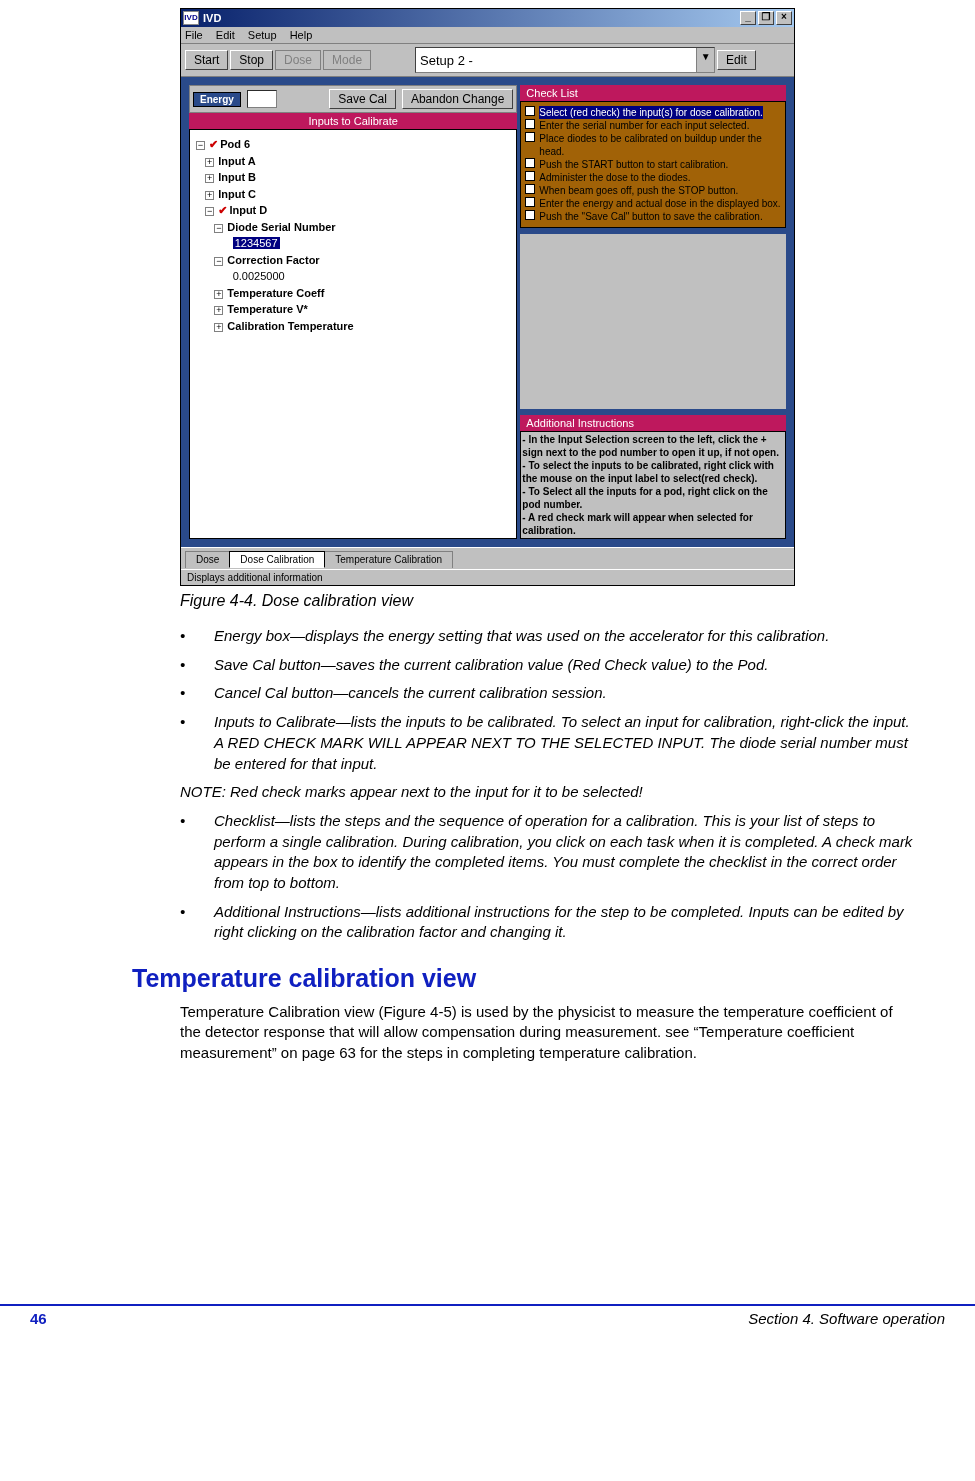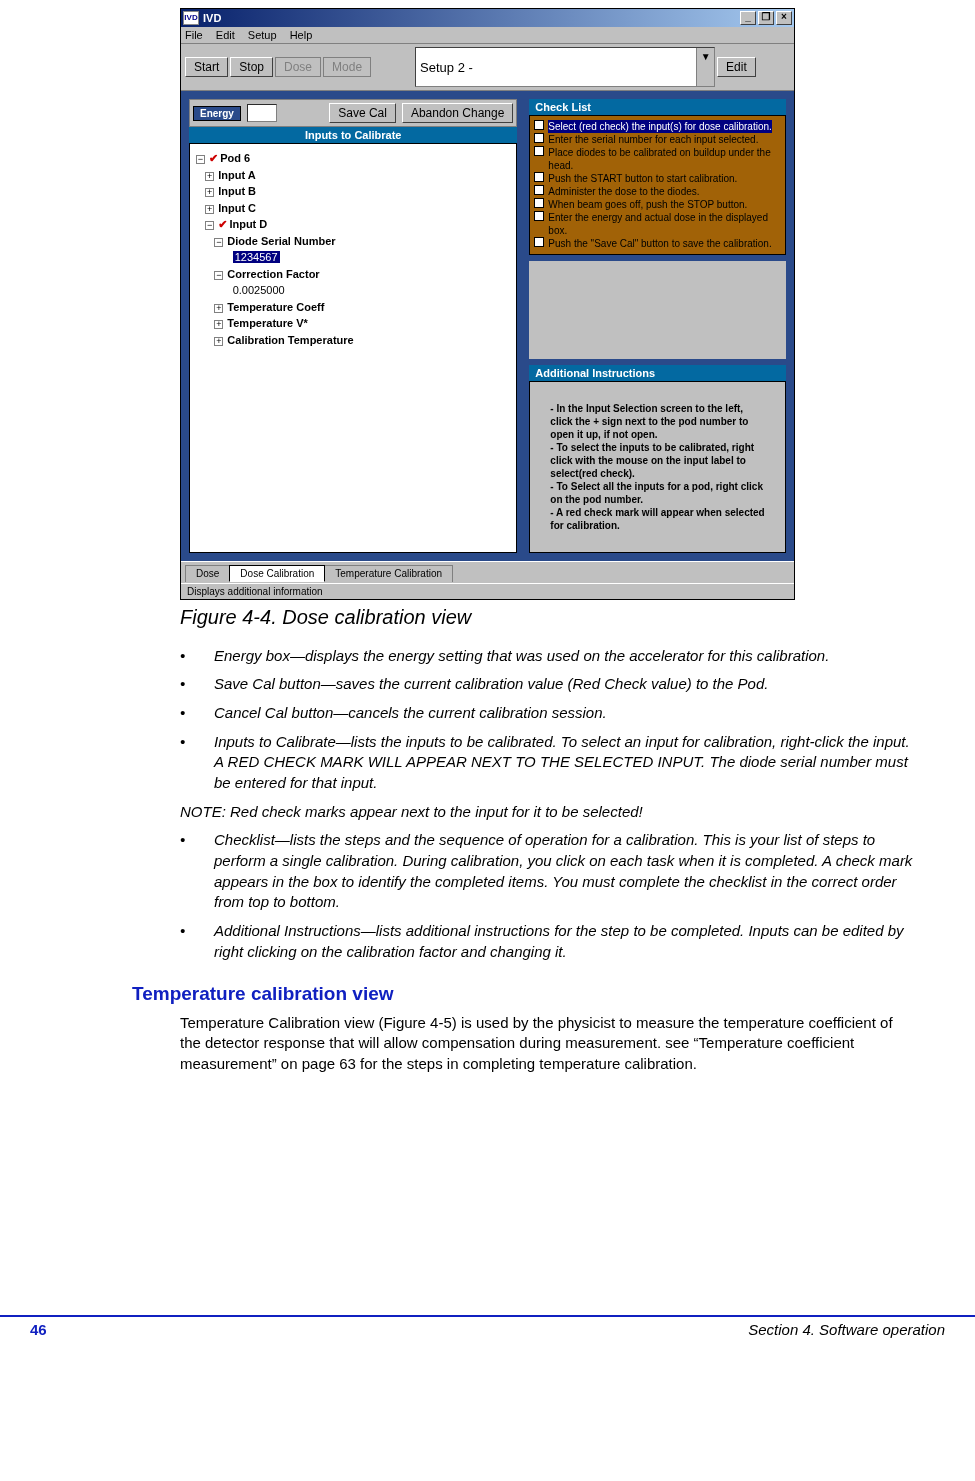--- a/index.html
+++ b/index.html
@@ -63,40 +63,40 @@
     padding: 2px 8px;
     font-size: 12px;
   }
   .btn3d.flat { border: 1px solid #808080; color:#808080; }
   .combo {
     flex: 0 0 300px;
     display: flex;
     background: #fff;
     border: 1px solid #808080;
     border-top-color:#404040; border-left-color:#404040;
-    height: 40px;
+    height: 26px;
   }
   .combo input {
     flex:1; border:0; font-size:13px; padding:2px 4px; background:#fff;
   }
   .combo .dd {
     width:18px; background:#c0c0c0;
     border-left:1px solid #808080;
     text-align:center; line-height:18px; font-size:10px;
   }
   .workspace {
     background: #2a4a8a;
     padding: 8px;
-    display: flex; gap: 12px;
+    display: flex; gap: 3px;
     min-height: 470px;
   }
   .leftcol { flex: 0 0 55%; display:flex; flex-direction:column; gap:0; }
   .rightcol { flex: 1; display:flex; flex-direction:column; gap:6px; }
   .panel-title {
-    background: #0369a1; color:#fff; font-weight:bold;
+    background: #be185d; color:#fff; font-weight:normal;
     padding: 2px 6px; font-size:11px;
   }
   .energybar {
     background:#c0c0c0; display:flex; align-items:center; padding:3px; gap:6px;
     border:1px solid #808080;
   }
   .energybar .elabel { background:#2a4a8a; color:#fff; font-weight:bold; padding:1px 6px; font-size:10px; border:1px solid #000;}
   .energybar .einput { width:30px; height:18px; background:#fff; border:1px inset #808080;}
   .tree {
     background:#fff; border:1px solid #000; flex:1; padding:6px; font-family:Arial; font-size:11px; font-weight:bold;
@@ -107,37 +107,37 @@
   .tree .chk { color:#c00; font-weight:bold; margin-right:2px;}
   .tree .sel { background:#000080; color:#fff; padding:0 2px;}
   .tree .norm { font-weight:normal;}
   .checklist, .addinstr {
     background:#a16207; border:1px solid #000; padding:4px; font-size:10px;
   }
   .checklist .item { display:flex; align-items:flex-start; gap:4px; line-height:1.3;}
   .checklist .cb { width:10px; height:10px; border:1px solid #000; flex:0 0 10px; background:#fff;}
   .checklist .item.sel span { background:#000080; color:#fff; }
   .addspace { flex:1; background:#c0c0c0; }
-  .addinstr { background:#c0c0c0; font-weight:bold; font-size:10px; line-height:1.3; padding:20px;}
+  .addinstr { background:#c0c0c0; font-weight:bold; font-size:10px; line-height:1.3; padding:1px;}
   .tabstrip {
     background:#c0c0c0; padding:3px 4px 1px 4px; border-top:1px solid #fff; display:flex; gap:0;
   }
   .tab {
     background:#c0c0c0; border:1px solid #808080; border-bottom:0; padding:2px 10px; font-size:10px; margin-right:-1px;
   }
   .tab.active { background:#fff; border-color:#000; border-bottom:1px solid #fff; position:relative; top:0;}
   .statusbar { background:#c0c0c0; border-top:1px solid #fff; padding:2px 6px; font-size:10px;}
   
   .doc { margin: 4px 60px 0 180px; font-size: 15px; line-height: 1.38; }
-  .caption { font-style: italic; font-size: 20px; margin: 0 0 14px 0;}
+  .caption { font-style: italic; font-size: 16px; margin: 0 0 14px 0;}
   ul.bul { list-style: none; padding:0; margin: 0 0 8px 0;}
   ul.bul li { padding-left: 34px; text-indent: -34px; margin-bottom: 8px; font-style: italic;}
   ul.bul li::before { content: "•"; display:inline-block; width:34px; text-indent:0;}
   .note { font-style: italic; margin: 6px 0 8px 0;}
-  h3.sect { color:#1020c0; font-family: Arial, sans-serif; font-weight: bold; font-size: 19px; margin: 18px 0 6px -48px;}
+  h3.sect { color:#1020c0; font-family: Arial, sans-serif; font-weight: bold; font-size: 25px; margin: 18px 0 6px -48px;}
   .footer {
     border-top: 2px solid #1020c0;
     margin-top: 240px;
     display:flex; justify-content:space-between;
     padding: 4px 30px 10px 30px;
     font-size: 15px; font-style: italic;
   }
   .footer .pno { color:#1020c0; font-weight:bold; font-style:normal;}
 </style>
 </head>

